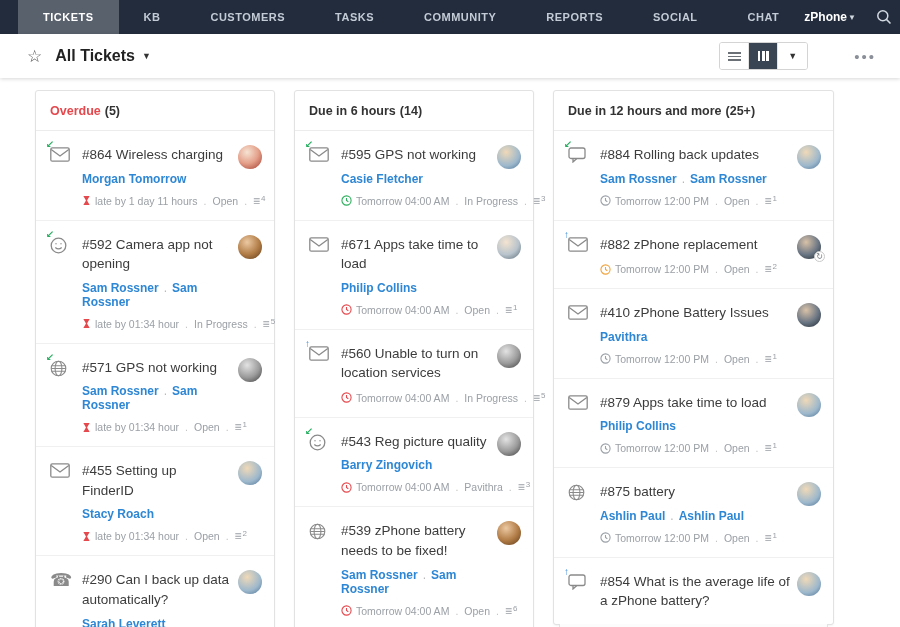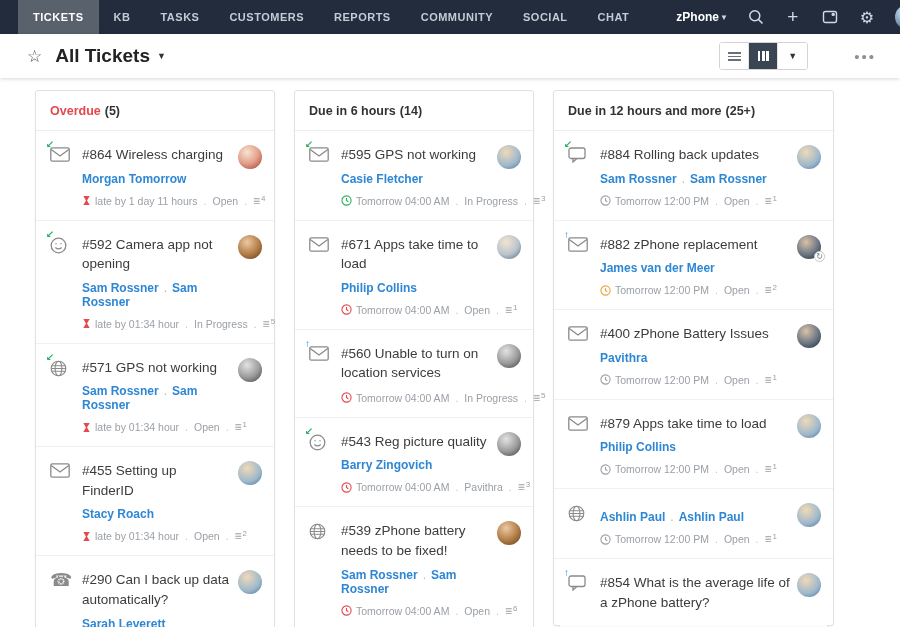--- a/index.html
+++ b/index.html
@@ -2,39 +2,39 @@
 <html><head>
 <meta charset="utf-8">
 <style>
   * { box-sizing: border-box; margin: 0; padding: 0; }
   html,body { width:900px; height:627px; overflow:hidden; background:#fff;
     font-family:"Liberation Sans","DejaVu Sans",sans-serif; }
 
   
   .topnav { height:34px; background:#222c3c; display:flex; align-items:stretch; }
   .tabs { display:flex; margin-left:18px; }
-  .tab { display:flex; align-items:center; padding:0 15px; font-size:11px; font-weight:bold;
+  .tab { display:flex; align-items:center; padding:0 25px; font-size:11px; font-weight:bold;
     letter-spacing:.5px; color:#c3cbd6; cursor:pointer; }
   .tab.active { background:rgba(255,255,255,.25); color:#fff; }
   .nav-right { margin-left:auto; display:flex; align-items:center; gap:19px; padding-right:16px; }
-  .product { display:flex; align-items:center; gap:1px; font-size:12px; font-weight:bold; color:#fff; cursor:pointer;margin-left:32px; }
+  .product { display:flex; align-items:center; gap:1px; font-size:12px; font-weight:bold; color:#fff; cursor:pointer; }
   .caret-sm { font-size:8px; color:#cfd6de; }
   .nav-ic { display:flex; align-items:center; justify-content:center; width:18px; height:18px; cursor:pointer; color:#d2d9e1; }
   .plus-glyph { font-size:19px; font-weight:normal; line-height:16px; color:#d2d9e1; }
   .gear-glyph { font-size:16px; color:#d2d9e1; }
   .nav-avatar { position:relative; width:24px; height:24px; border-radius:50%; cursor:pointer;
     background:radial-gradient(circle at 35% 30%, #cfe3f5 0%, #7591ad 55%, #2c3e50 100%); }
   .nav-avatar .online { position:absolute; right:-2px; bottom:-2px; width:9px; height:9px;
     border-radius:50%; background:#2ecc71; border:2px solid #222c3c; }
 
   
   .toolbar { height:44px; background:#fff; display:flex; align-items:center;
     padding:0 24px 0 27px; box-shadow:0 1px 4px rgba(0,0,0,.16); position:relative; z-index:2; }
   .star { font-size:17px; color:#555; cursor:pointer; }
-  .view-title { margin-left:13px; font-size:19px; font-weight:bold; color:#222; cursor:pointer; }
+  .view-title { margin-left:13px; font-size:16px; font-weight:bold; color:#222; cursor:pointer; }
   .caret-dk { font-size:9px; color:#333; margin-left:7px; cursor:pointer; }
   .toolbar-right { margin-left:auto; display:flex; align-items:center; }
   .switch { display:flex; border:1px solid #d4d4d4; border-radius:3px; overflow:hidden; }
   .sw-btn { width:29px; height:26px; display:flex; align-items:center; justify-content:center;
     background:#fff; cursor:pointer; border-right:1px solid #e4e4e4; }
   .sw-btn:last-child { border-right:none; }
   .sw-btn.dark { background:#3a4554; }
   .list-glyph { display:inline-block; width:13px; height:9px;
     background:linear-gradient(#6b7077 0 1.6px, transparent 1.6px 3.6px, #6b7077 3.6px 5.2px,
       transparent 5.2px 7.2px, #6b7077 7.2px 8.8px, transparent 8.8px); }
@@ -82,24 +82,24 @@
   .av-badge { position:absolute; right:-4px; bottom:-3px; width:11px; height:11px; border-radius:50%;
     background:#fff; border:1px solid #c9c9c9; color:#767b80; font-size:8px; line-height:9px; text-align:center; }
 </style>
 </head>
 <body>
 
 <div class="topnav">
   <div class="tabs" id="nav-tabs">
       <div class="tab active">TICKETS</div>
       <div class="tab">KB</div>
+      <div class="tab">CUSTOMERS</div>
       <div class="tab">TASKS</div>
-      <div class="tab">CUSTOMERS</div>
+      <div class="tab">COMMUNITY</div>
       <div class="tab">REPORTS</div>
-      <div class="tab">COMMUNITY</div>
       <div class="tab">SOCIAL</div>
       <div class="tab">CHAT</div>
     </div>
   <div class="nav-right">
     <div class="product">
       <span>zPhone</span>
       <span class="caret-sm">▼</span>
     </div>
     <div class="nav-ic">
       <svg width="16" height="16" viewBox="0 0 16 16" fill="none" stroke="#d2d9e1" stroke-width="1.5">
@@ -462,21 +462,20 @@
         <span class="avatar tan-blue"></span>
       </div>
     </div>
     <div class="card">
       <div class="ch"><svg width="20" height="15" viewBox="0 0 20 15" fill="none" stroke-width="1.3">
             <rect x="0.8" y="0.8" width="18.4" height="13.4" rx="1.5"></rect>
             <path d="M1.2 2.4 L10 9 L18.8 2.4"></path>
           </svg><span class="arr out">↑</span></div>
       <div class="mid">
         <div class="subj">#882 zPhone replacement</div>
-        <div class="contacts"><span class="contact">James van der Meer</span></div>
         <div class="meta">
           <svg width="11" height="11" viewBox="0 0 12 12" fill="none" stroke="#f2a33c" stroke-width="1.2">
               <circle cx="6" cy="6" r="5"></circle>
               <path d="M6 3.2V6l2 1.4"></path>
             </svg>
             <span>Tomorrow 12:00 PM</span>
           <span class="mdot">.</span>
           <span>Open</span>
           <span class="mdot">.</span>
           <span class="thread">
@@ -490,21 +489,21 @@
             <span class="av-badge">↻</span>
           </span>
       </div>
     </div>
     <div class="card">
       <div class="ch"><svg width="20" height="15" viewBox="0 0 20 15" fill="none" stroke-width="1.3">
             <rect x="0.8" y="0.8" width="18.4" height="13.4" rx="1.5"></rect>
             <path d="M1.2 2.4 L10 9 L18.8 2.4"></path>
           </svg></div>
       <div class="mid">
-        <div class="subj">#400 zPhone Battery Issues</div>
+        <div class="subj">#410 zPhone Battery Issues</div>
         <div class="contacts"><span class="contact">Pavithra</span></div>
         <div class="meta">
           <svg width="11" height="11" viewBox="0 0 12 12" fill="none" stroke="#9aa0a6" stroke-width="1.2">
               <circle cx="6" cy="6" r="5"></circle>
               <path d="M6 3.2V6l2 1.4"></path>
             </svg>
             <span>Tomorrow 12:00 PM</span>
           <span class="mdot">.</span>
           <span>Open</span>
           <span class="mdot">.</span>
@@ -545,20 +544,21 @@
         <span class="avatar tan-blue"></span>
       </div>
     </div>
     <div class="card">
       <div class="ch"><svg width="17" height="17" viewBox="0 0 17 17" fill="none" stroke-width="1.1">
             <circle cx="8.5" cy="8.5" r="7.3"></circle>
             <ellipse cx="8.5" cy="8.5" rx="3.4" ry="7.3"></ellipse>
             <path d="M1.6 5.8h13.8 M1.2 8.5h14.6 M1.6 11.2h13.8"></path>
           </svg></div>
       <div class="mid">
+        <div class="subj">#875 battery</div>
         <div class="contacts"><span class="contact">Ashlin Paul</span><span class="cdot">.</span><span class="contact">Ashlin Paul</span></div>
         <div class="meta">
           <svg width="11" height="11" viewBox="0 0 12 12" fill="none" stroke="#9aa0a6" stroke-width="1.2">
               <circle cx="6" cy="6" r="5"></circle>
               <path d="M6 3.2V6l2 1.4"></path>
             </svg>
             <span>Tomorrow 12:00 PM</span>
           <span class="mdot">.</span>
           <span>Open</span>
           <span class="mdot">.</span>

